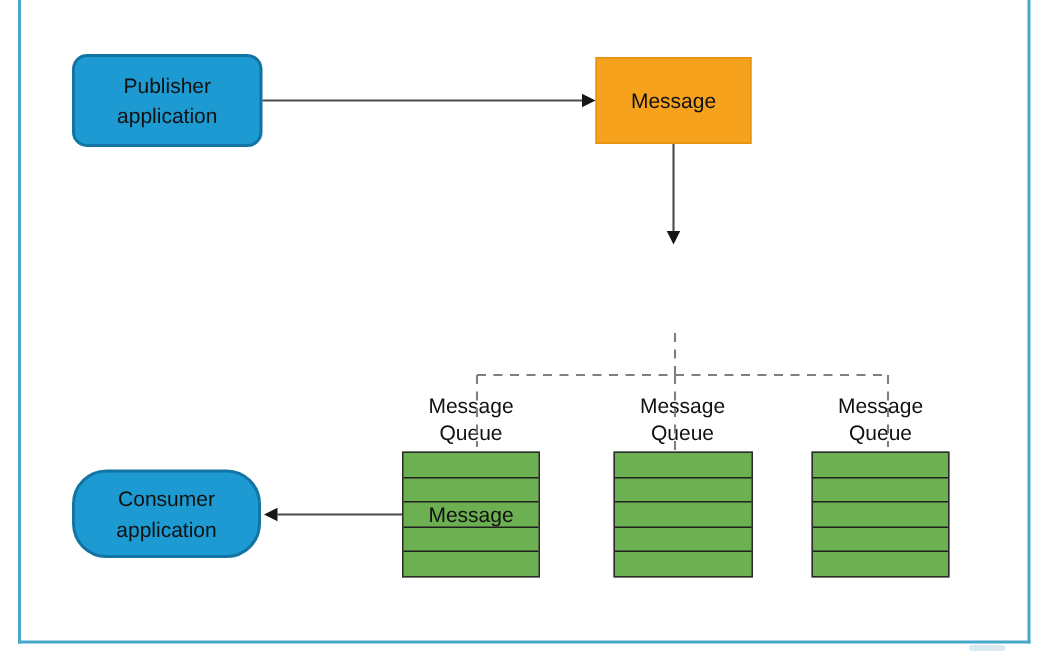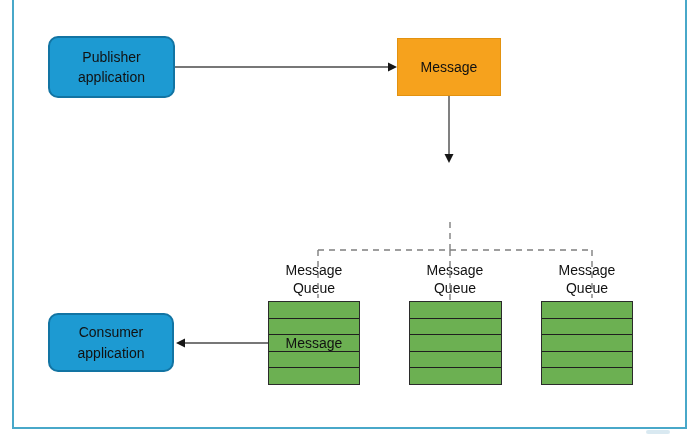--- a/index.html
+++ b/index.html
@@ -29,21 +29,21 @@
     font-size: 14px; line-height: 1.45; color: var(--text);
     white-space: pre-line;
     box-sizing: border-box;
   }
   .app {
     background: var(--app-fill);
     border: 2px solid var(--app-border);
     border-radius: 10px;
   }
   #publisher { left: 48px;  top: 36px;  width: 127px; height: 62px; }
-  #consumer  { left: 48px;  top: 313px; width: 126px; height: 59px; }
+  #consumer  { left: 48px;  top: 313px; width: 126px; height: 59px; border-radius: 23px; }
   #message-node {
     left: 397px; top: 38px; width: 104px; height: 58px;
     background: var(--message-fill);
     border: 1px solid var(--message-border);
   }
   #exchange-node {
     left: 397px; top: 163px; width: 106px; height: 59px;
     background: var(--green-fill);
     border: 1px solid var(--exchange-border);
   }

